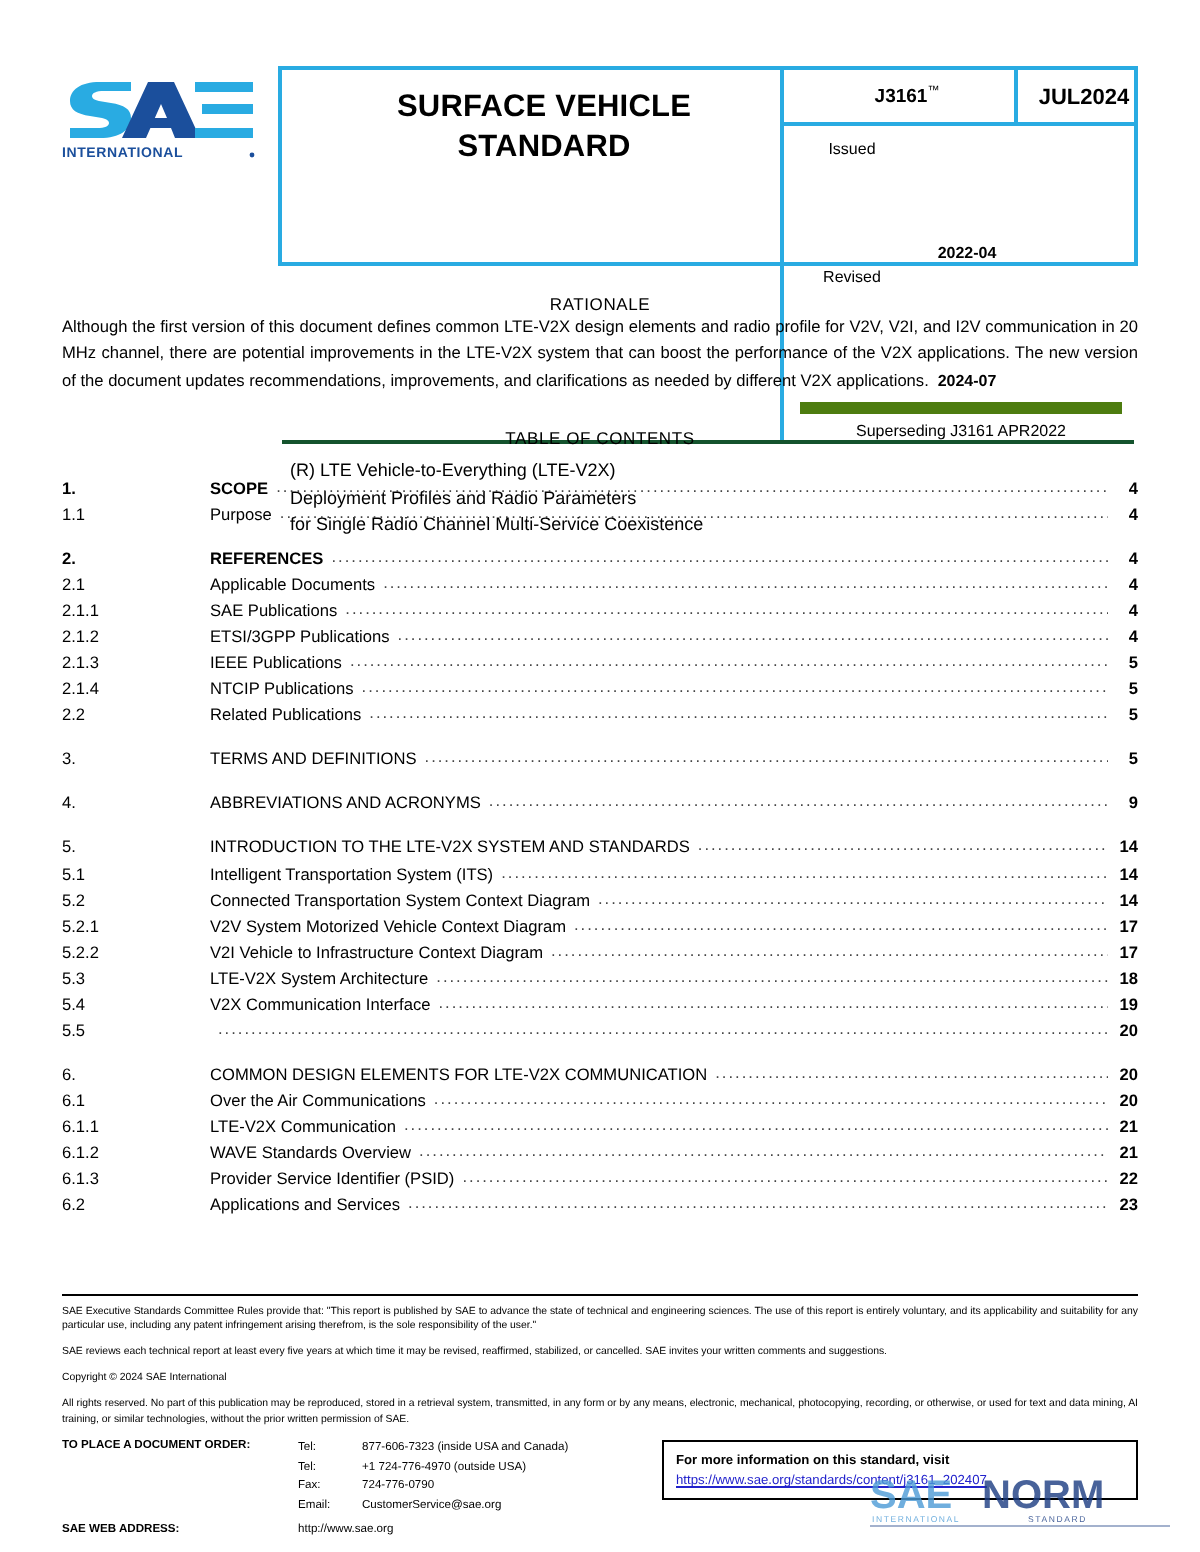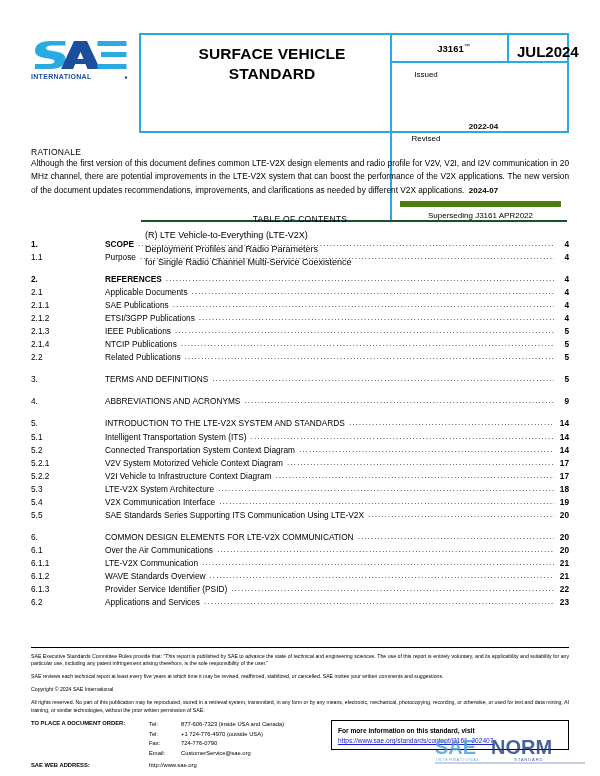--- a/index.html
+++ b/index.html
@@ -69,21 +69,21 @@
     flex: 1;
     border-right: 2px solid #29ABE2;
     font-size: 9.5px;
     font-weight: bold;
     padding: 8px 0 0 8px;
   }
   .hb-docnum sup { font-size: 6px; vertical-align: super; font-weight: normal;}
   .hb-date {
     width: 58px;
     flex: 0 0 58px;
-    font-size: 15px;
+    font-size: 11px;
     font-weight: bold;
     padding: 8px 0 0 8px;
   }
   .hb-meta {
     flex: 1;
     padding: 6px 0 0 8px;
     font-size: 8px;
     position: relative;
   }
   .meta-line { display: flex; line-height: 1.45; flex-direction: column; }
@@ -98,21 +98,21 @@
   .hb-subject {
     border-top: 2px solid #14532d;
     text-align: left;
     font-size: 9px;
     line-height: 1.5;
     padding: 7px 4px 8px 4px;
   }
 
   
   .rationale-head {
-    text-align: left;
+    text-align: center;
     font-size: 8.5px;
     margin-top: 14px;
     letter-spacing: 0.3px;
   }
   .rationale-body {
     font-size: 8.3px;
     line-height: 1.62;
     text-align: justify;
   }
 
@@ -393,21 +393,20 @@
         <span class="toc-page">18</span>
       </div>
       <div class="toc-row">
         <span class="toc-num">5.4</span>
         <span class="toc-label">V2X Communication Interface</span>
         <span class="toc-dots">........................................................................................................................................................................................................</span>
         <span class="toc-page">19</span>
       </div>
       <div class="toc-row">
         <span class="toc-num">5.5</span>
-        <span class="toc-label">SAE Standards Series Supporting ITS Communication Using LTE-V2X</span>
         <span class="toc-dots">........................................................................................................................................................................................................</span>
         <span class="toc-page">20</span>
       </div>
       <div class="toc-row spacer"></div>
       <div class="toc-row">
         <span class="toc-num">6.</span>
         <span class="toc-label">COMMON DESIGN ELEMENTS FOR LTE-V2X COMMUNICATION</span>
         <span class="toc-dots">........................................................................................................................................................................................................</span>
         <span class="toc-page">20</span>
       </div>

